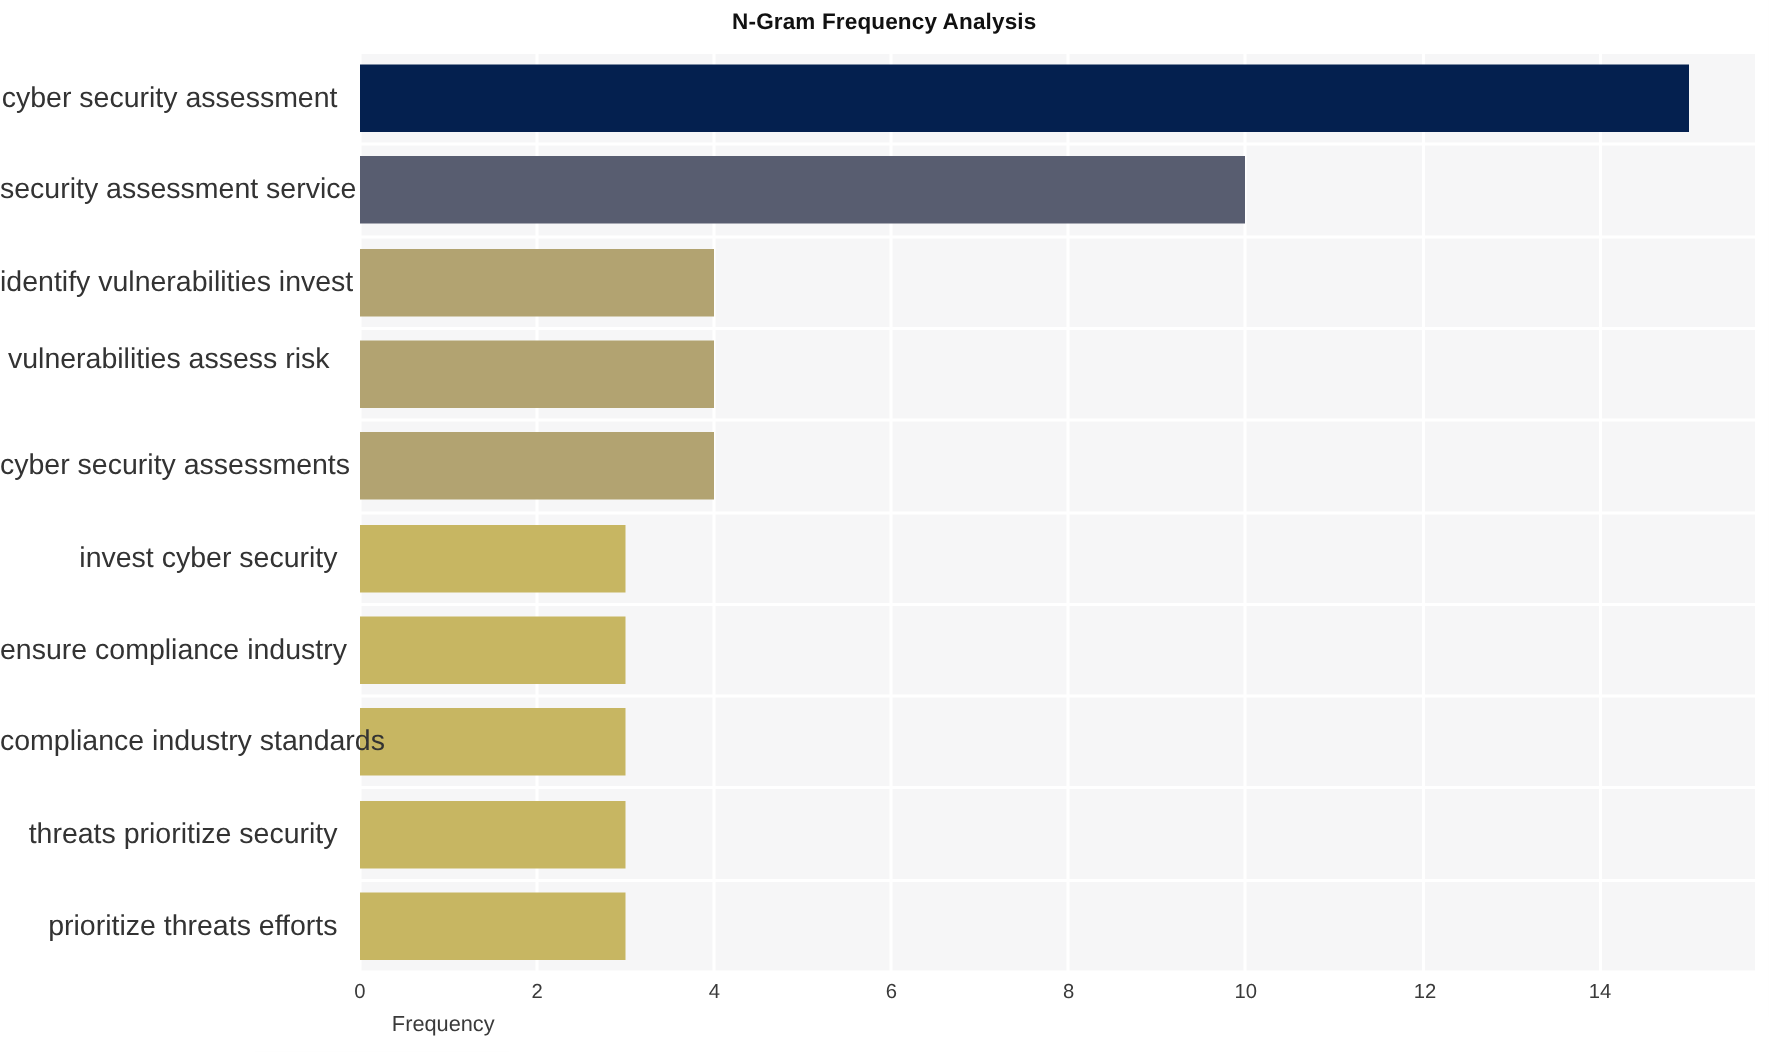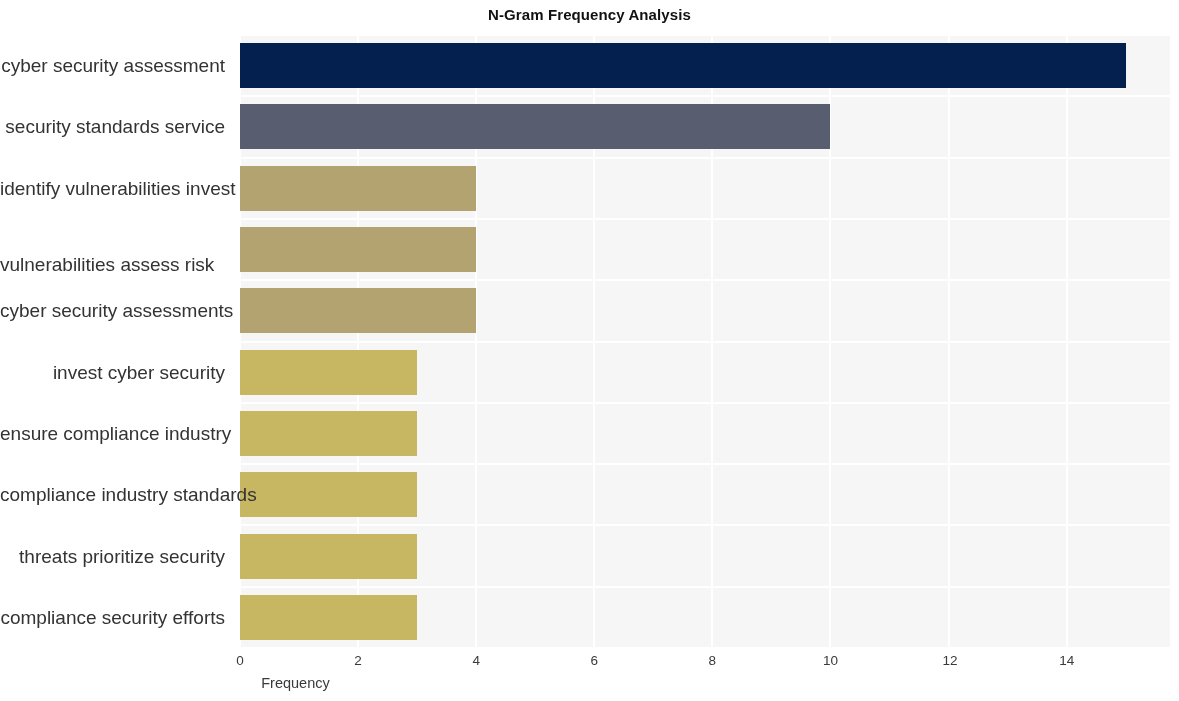--- a/index.html
+++ b/index.html
@@ -142,29 +142,29 @@
         <div class="bar" title="invest cyber security: 3" style="left: 0px; width: 177.143px; top: 314.65px; background: rgb(199, 182, 98);"></div>
         <div class="bar" title="ensure compliance industry: 3" style="left: 0px; width: 177.143px; top: 375.95px; background: rgb(199, 182, 98);"></div>
         <div class="bar" title="compliance industry standards: 3" style="left: 0px; width: 177.143px; top: 437.25px; background: rgb(199, 182, 98);"></div>
         <div class="bar" title="threats prioritize security: 3" style="left: 0px; width: 177.143px; top: 498.55px; background: rgb(199, 182, 98);"></div>
         <div class="bar" title="prioritize security efforts: 3" style="left: 0px; width: 177.143px; top: 559.85px; background: rgb(199, 182, 98);"></div>
       </div>
   </div>
 
   <div id="ytick-layer">
       <div class="ytick-label" style="top: 8.15px; padding-right: 8px; box-sizing: border-box; text-align: right;">cyber security assessment</div>
-      <div class="ytick-label" style="top: 69.45px; padding-right: 8px; box-sizing: border-box; text-align: right;">security standards service</div>
+      <div class="ytick-label" style="top: 69.45px; padding-right: 8px; box-sizing: border-box; text-align: right;">security assessment service</div>
       <div class="ytick-label" style="top: 130.75px; padding-right: 8px; box-sizing: border-box; text-align: right;">identify vulnerabilities invest</div>
-      <div class="ytick-label" style="top: 207px; padding-right: 8px; box-sizing: border-box; text-align: left;">vulnerabilities assess risk</div>
+      <div class="ytick-label" style="top: 182px; padding-right: 8px; box-sizing: border-box; text-align: center;">vulnerabilities assess risk</div>
       <div class="ytick-label" style="top: 253.35px; padding-right: 8px; box-sizing: border-box; text-align: right;">cyber security assessments</div>
       <div class="ytick-label" style="top: 314.65px; padding-right: 8px; box-sizing: border-box; text-align: right;">invest cyber security</div>
       <div class="ytick-label" style="top: 375.95px; padding-right: 8px; box-sizing: border-box; text-align: right;">ensure compliance industry</div>
       <div class="ytick-label" style="top: 437.25px; padding-right: 8px; box-sizing: border-box; text-align: right;">compliance industry standards</div>
       <div class="ytick-label" style="top: 498.55px; padding-right: 8px; box-sizing: border-box; text-align: right;">threats prioritize security</div>
-      <div class="ytick-label" style="top: 559.85px; padding-right: 8px; box-sizing: border-box; text-align: right;">compliance security efforts</div>
+      <div class="ytick-label" style="top: 559.85px; padding-right: 8px; box-sizing: border-box; text-align: right;">prioritize threats efforts</div>
     </div>
   <div id="xtick-layer">
       <div class="xtick-label" style="left: 240px;">0</div>
       <div class="xtick-label" style="left: 358.095px;">2</div>
       <div class="xtick-label" style="left: 476.19px;">4</div>
       <div class="xtick-label" style="left: 594.286px;">6</div>
       <div class="xtick-label" style="left: 712.381px;">8</div>
       <div class="xtick-label" style="left: 830.476px;">10</div>
       <div class="xtick-label" style="left: 950px;">12</div>
       <div class="xtick-label" style="left: 1066.67px;">14</div>

